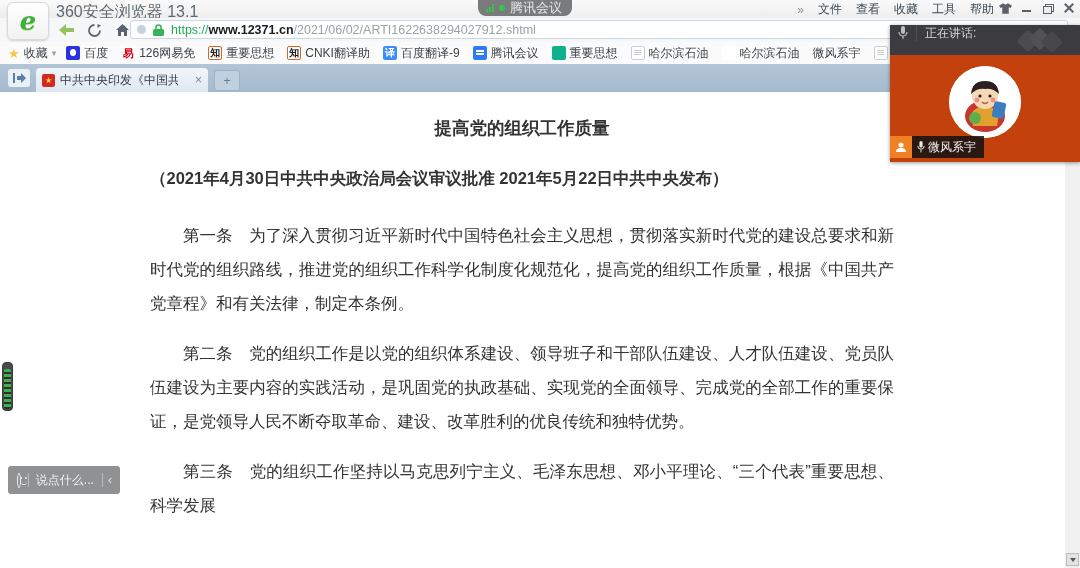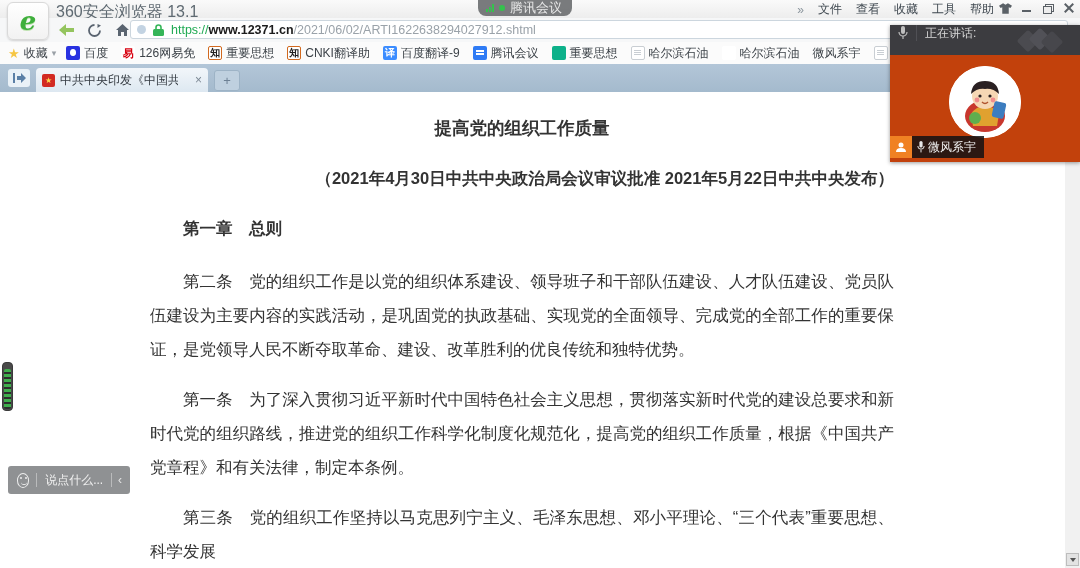--- a/index.html
+++ b/index.html
@@ -72,21 +72,21 @@
   .tab-fav{width:13px;height:13px;background:#d22a23;border-radius:2px;color:#ffd84d;font-size:8px;display:flex;align-items:center;justify-content:center;flex:0 0 auto;}
   .tab-title{font-size:12px;color:#333a41;white-space:nowrap;overflow:hidden;max-width:118px;}
   .tab-close{font-size:12px;color:#7c8894;margin-left:auto;}
   .tab-new{position:absolute;left:214px;top:6px;width:24px;height:19px;background:#bfd0df;border:1px solid #9db3c6;border-radius:3px;color:#6d8094;font-size:13px;display:flex;align-items:center;justify-content:center;}
 
   
   .content{position:absolute;left:0;top:92px;width:1080px;height:476px;background:#fff;overflow:hidden;}
   .doc{padding:24px 186px 0 150px;color:#333;font-size:16.5px;}
   .doc-intro{text-indent:2em;margin:0 0 34px;}
   .doc-title{text-align:center;font-weight:bold;font-size:17.5px;margin:0 0 28px;}
-  .doc-subtitle{text-align:right;font-weight:bold;font-size:16.5px;margin:8px 0 28px;}
+  .doc-subtitle{text-align:left;font-weight:bold;font-size:16.5px;margin:8px 0 28px;}
   .doc-chapter{font-weight:bold;text-indent:2em;margin:0 0 24px;}
   .doc-para{text-indent:2em;line-height:34px;text-align:justify;margin:0 0 16px;}
 
   
   .scrollbar{position:absolute;right:0;top:92px;width:15px;height:476px;background:#f1f1f1;}
   .scroll-down{position:absolute;left:1px;bottom:2px;width:13px;height:13px;background:#e3e3e3;border:1px solid #bdbdbd;box-sizing:border-box;display:flex;align-items:center;justify-content:center;}
   .scroll-down:before{content:"";width:0;height:0;border-left:3px solid transparent;border-right:3px solid transparent;border-top:4px solid #555;}
 
   
   .meet-ov{position:absolute;left:890px;top:25px;width:190px;height:137px;z-index:50;box-shadow:0 1px 4px rgba(0,0,0,.4);}
@@ -99,21 +99,21 @@
   .meet-video{height:107px;background:#c2410c;position:relative;}
   .avatar{position:absolute;left:59px;top:11px;width:72px;height:72px;border-radius:50%;background:#fff;overflow:hidden;display:flex;align-items:center;justify-content:center;}
   .name-tag{position:absolute;left:0;bottom:4px;height:22px;display:flex;align-items:center;background:rgba(18,18,20,.85);padding-right:8px;}
   .tag-person{width:22px;height:22px;background:#f08123;display:flex;align-items:center;justify-content:center;}
   .tag-mic{margin:0 3px 0 5px;display:flex;}
   .tag-name{font-size:12px;color:#f2f2f2;}
 
   
   .audio-ind{position:absolute;left:2px;top:362px;width:9px;height:47px;border-radius:4px;background:#4a4a4a;border:1px solid #3a3a3a;overflow:hidden;}
   .audio-ind:before{content:"";position:absolute;left:1px;right:1px;top:6px;bottom:1px;background:repeating-linear-gradient(180deg,#3fae4c 0 3px,#2e2e2e 3px 5px);border-radius:2px;}
-  .chat-pill{position:absolute;left:8px;top:466px;width:122px;height:28px;background:rgba(128,130,132,.88);border-radius:3px;display:flex;align-items:center;color:#f0f0f0;}
+  .chat-pill{position:absolute;left:8px;top:466px;width:112px;height:28px;background:rgba(128,130,132,.88);border-radius:3px;display:flex;align-items:center;color:#f0f0f0;}
   .chat-emoji{width:15px;height:15px;border:1.5px solid #eee;border-radius:50%;margin:0 7px 0 9px;position:relative;box-sizing:border-box;}
   .chat-emoji:before{content:"";position:absolute;left:2px;top:3px;width:2px;height:2px;background:#eee;border-radius:50%;box-shadow:5px 0 0 #eee;}
   .chat-emoji:after{content:"";position:absolute;left:3px;bottom:2px;width:6px;height:3px;border-bottom:1.5px solid #eee;border-radius:0 0 6px 6px;}
   .chat-div{width:1px;height:14px;background:rgba(230,230,230,.5);}
   .chat-text{font-size:12px;margin:0 8px;white-space:nowrap;}
   .chat-arrow{font-size:12px;color:#e6e6e6;margin:0 8px 0 6px;}
 </style>
 </head>
 <body>
 
@@ -254,23 +254,22 @@
       <span class="tab-title">中共中央印发《中国共产党组</span>
       <span class="tab-close">×</span>
     </div>
     <div class="tab-new">+</div>
   </div>
 
   <div class="content">
     <div class="doc">
       <p class="doc-title">提高党的组织工作质量</p>
       <p class="doc-subtitle">（2021年4月30日中共中央政治局会议审议批准 2021年5月22日中共中央发布）</p>
-      <p class="doc-chapter">第一章　总则</p>
+      <p class="doc-para">第一条　为了深入贯彻习近平新时代中国特色社会主义思想，贯彻落实新时代党的建设总要求和新时代党的组织路线，推进党的组织工作科学化制度化规范化，提高党的组织工作质量，根据《中国共产党章程》和有关法律，制定本条例。</p>
       <p class="doc-para">第二条　党的组织工作是以党的组织体系建设、领导班子和干部队伍建设、人才队伍建设、党员队伍建设为主要内容的实践活动，是巩固党的执政基础、实现党的全面领导、完成党的全部工作的重要保证，是党领导人民不断夺取革命、建设、改革胜利的优良传统和独特优势。</p>
-      <p class="doc-para">第一条　为了深入贯彻习近平新时代中国特色社会主义思想，贯彻落实新时代党的建设总要求和新时代党的组织路线，推进党的组织工作科学化制度化规范化，提高党的组织工作质量，根据《中国共产党章程》和有关法律，制定本条例。</p>
       <p class="doc-para">第三条　党的组织工作坚持以马克思列宁主义、毛泽东思想、邓小平理论、“三个代表”重要思想、科学发展</p>
     </div>
   </div>
   <div class="scrollbar">
     <div class="scroll-down"></div>
   </div>
 
   <div class="meet-ov">
     <div class="meet-top">
       <span class="meet-mic">

